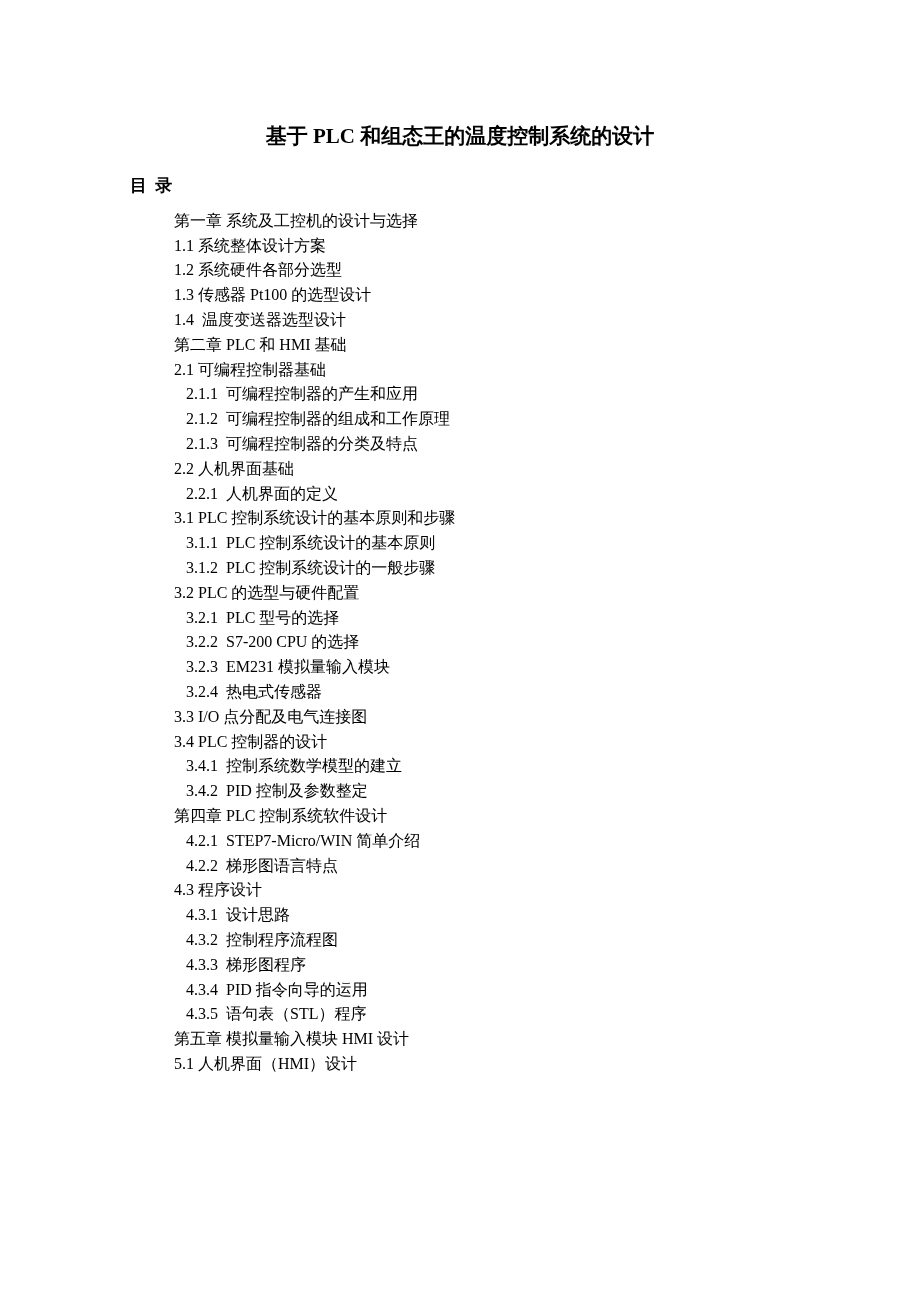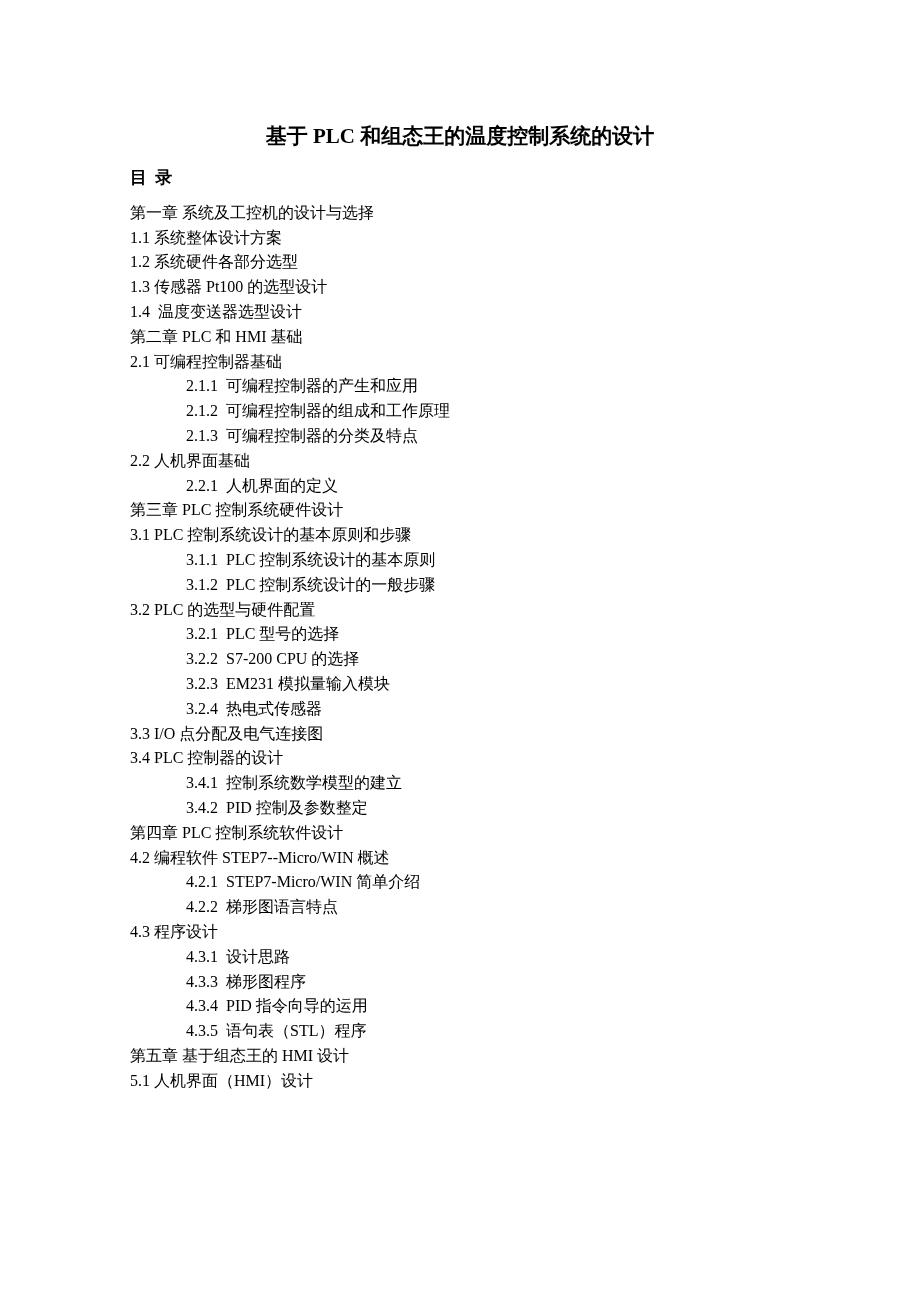--- a/index.html
+++ b/index.html
@@ -14,33 +14,34 @@
       margin: 0 auto;
       padding: 120px 130px 60px 130px;
       color: #000000;
       font-size: 16px;
       line-height: 1.55;
     }
     .title {
       text-align: center;
       font-weight: bold;
       font-size: 21px;
-      margin-bottom: 12px;
+      margin-bottom: 20px;
     }
     .toc-label {
       font-weight: bold;
       font-size: 17px;
       margin-bottom: 10px;
       letter-spacing: 2px;
     }
     .toc-line {
       white-space: pre;
     }
     .indent-1 {
       padding-left: 0;
+      margin-left: 44px;
     }
     .indent-2 {
       padding-left: 3.5em;
     }
   </style>
 </head>
 <body>
 
 <div class="title">基于 PLC 和组态王的温度控制系统的设计</div>
 <div class="toc-label">目 录</div>
@@ -50,37 +51,36 @@
     <div class="toc-line indent-1">1.2 系统硬件各部分选型</div>
     <div class="toc-line indent-1">1.3 传感器 Pt100 的选型设计</div>
     <div class="toc-line indent-1">1.4  温度变送器选型设计</div>
     <div class="toc-line indent-1">第二章 PLC 和 HMI 基础</div>
     <div class="toc-line indent-1">2.1 可编程控制器基础</div>
     <div class="toc-line indent-2">2.1.1  可编程控制器的产生和应用</div>
     <div class="toc-line indent-2">2.1.2  可编程控制器的组成和工作原理</div>
     <div class="toc-line indent-2">2.1.3  可编程控制器的分类及特点</div>
     <div class="toc-line indent-1">2.2 人机界面基础</div>
     <div class="toc-line indent-2">2.2.1  人机界面的定义</div>
-    <div class="toc-line indent-1">第三章 PLC 控制系统硬件设计</div>
     <div class="toc-line indent-1">3.1 PLC 控制系统设计的基本原则和步骤</div>
     <div class="toc-line indent-2">3.1.1  PLC 控制系统设计的基本原则</div>
     <div class="toc-line indent-2">3.1.2  PLC 控制系统设计的一般步骤</div>
     <div class="toc-line indent-1">3.2 PLC 的选型与硬件配置</div>
     <div class="toc-line indent-2">3.2.1  PLC 型号的选择</div>
     <div class="toc-line indent-2">3.2.2  S7-200 CPU 的选择</div>
     <div class="toc-line indent-2">3.2.3  EM231 模拟量输入模块</div>
     <div class="toc-line indent-2">3.2.4  热电式传感器</div>
     <div class="toc-line indent-1">3.3 I/O 点分配及电气连接图</div>
     <div class="toc-line indent-1">3.4 PLC 控制器的设计</div>
     <div class="toc-line indent-2">3.4.1  控制系统数学模型的建立</div>
     <div class="toc-line indent-2">3.4.2  PID 控制及参数整定</div>
     <div class="toc-line indent-1">第四章 PLC 控制系统软件设计</div>
-    <div class="toc-line indent-1">4.2 编程软件 STEP7--Micro/WIN 概述</div>
     <div class="toc-line indent-2">4.2.1  STEP7-Micro/WIN 简单介绍</div>
     <div class="toc-line indent-2">4.2.2  梯形图语言特点</div>
     <div class="toc-line indent-1">4.3 程序设计</div>
     <div class="toc-line indent-2">4.3.1  设计思路</div>
+    <div class="toc-line indent-2">4.3.2  控制程序流程图</div>
     <div class="toc-line indent-2">4.3.3  梯形图程序</div>
     <div class="toc-line indent-2">4.3.4  PID 指令向导的运用</div>
     <div class="toc-line indent-2">4.3.5  语句表（STL）程序</div>
-    <div class="toc-line indent-1">第五章 基于组态王的 HMI 设计</div>
+    <div class="toc-line indent-1">第五章 模拟量输入模块 HMI 设计</div>
     <div class="toc-line indent-1">5.1 人机界面（HMI）设计</div>
   </div>
 
 </body></html>

